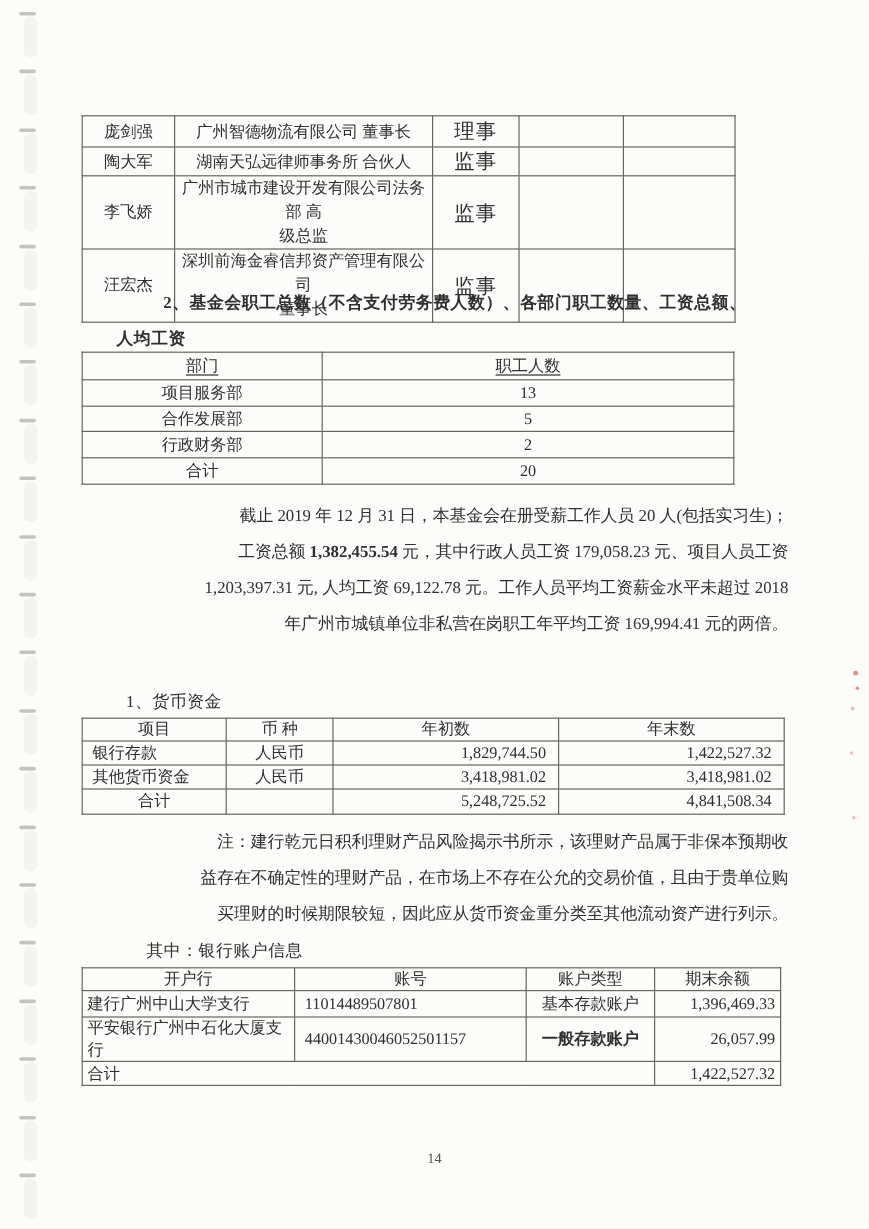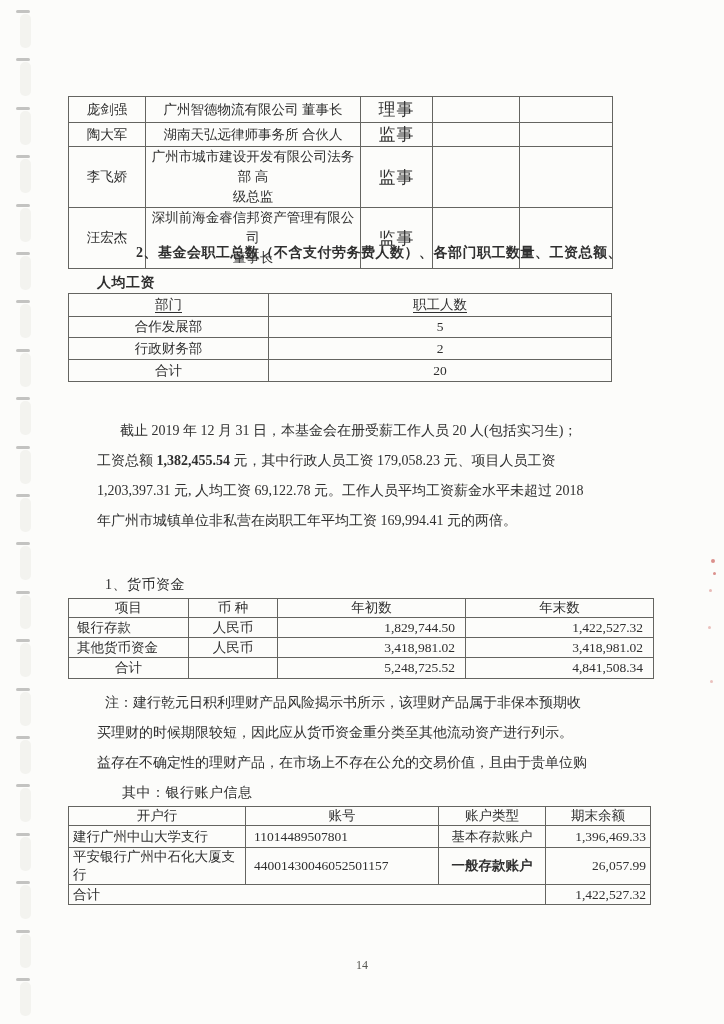--- a/index.html
+++ b/index.html
@@ -27,21 +27,21 @@
   
   table{border-collapse:collapse;table-layout:fixed;font-size:13.5px;color:#2f2f2f;}
   td{border:1px solid #646460;padding:0 4px;vertical-align:middle;overflow:hidden;}
   .tc{text-align:center;}
   .tl{text-align:left;padding-left:8px;}
   .tr{text-align:right;padding-right:10px;}
   .role{font-size:17px;text-align:center;letter-spacing:1px;}
   .uhead{text-decoration:underline;text-underline-offset:3px;}
   .two-line div{line-height:20px;text-align:center;}
 
-  .para{width:560px;font-size:14px;}
+  .para{width:560px;font-size:14px;text-align:right;}
   .para .pline{height:30px;line-height:30px;white-space:nowrap;}
   .bold{font-weight:700;}
   .h-bold{font-size:14px;font-weight:700;white-space:nowrap;letter-spacing:.5px;}
   .h-reg{font-size:14px;white-space:nowrap;letter-spacing:.5px;}
   .pagenum{width:724px;text-align:center;font-size:12px;color:#55554f;}
 </style>
 </head>
 <body>
 
 <div class="page">
@@ -149,20 +149,24 @@
   <table class="abs" style="left:68px;top:293px;width:543px;">
     <colgroup>
         <col style="width:200px">
         <col style="width:343px">
       </colgroup>
     <tbody>
         <tr style="height:23px">
       <td class="tc"><span class="uhead">部门</span></td>
       <td class="tc"><span class="uhead">职工人数</span></td>
     </tr>
+    <tr style="height:22px">
+      <td class="tc">项目服务部</td>
+      <td class="tc">13</td>
+    </tr>
     <tr style="height:21px">
       <td class="tc">合作发展部</td>
       <td class="tc">5</td>
     </tr>
     <tr style="height:22px">
       <td class="tc">行政财务部</td>
       <td class="tc">2</td>
     </tr>
     <tr style="height:22px">
       <td class="tc">合计</td>
@@ -210,22 +214,22 @@
       <td class="tc">合计</td>
       <td class="tc"></td>
       <td class="tr">5,248,725.52</td>
       <td class="tr">4,841,508.34</td>
     </tr>
   </tbody>
     </table>
 
   <div class="abs para" style="left:97px;top:688px;">
     <div class="pline" style="text-indent:8px;">注：建行乾元日积利理财产品风险揭示书所示，该理财产品属于非保本预期收</div>
+    <div class="pline">益存在不确定性的理财产品，在市场上不存在公允的交易价值，且由于贵单位购</div>
     <div class="pline">买理财的时候期限较短，因此应从货币资金重分类至其他流动资产进行列示。</div>
-    <div class="pline">益存在不确定性的理财产品，在市场上不存在公允的交易价值，且由于贵单位购</div>
   </div>
 
   <div class="abs h-reg" style="left:122px;top:784px;">其中：银行账户信息</div>
 
   <table class="abs" style="left:68px;top:806px;width:582px;">
     <colgroup>
         <col style="width:177px">
         <col style="width:193px">
         <col style="width:107px">
         <col style="width:105px">

